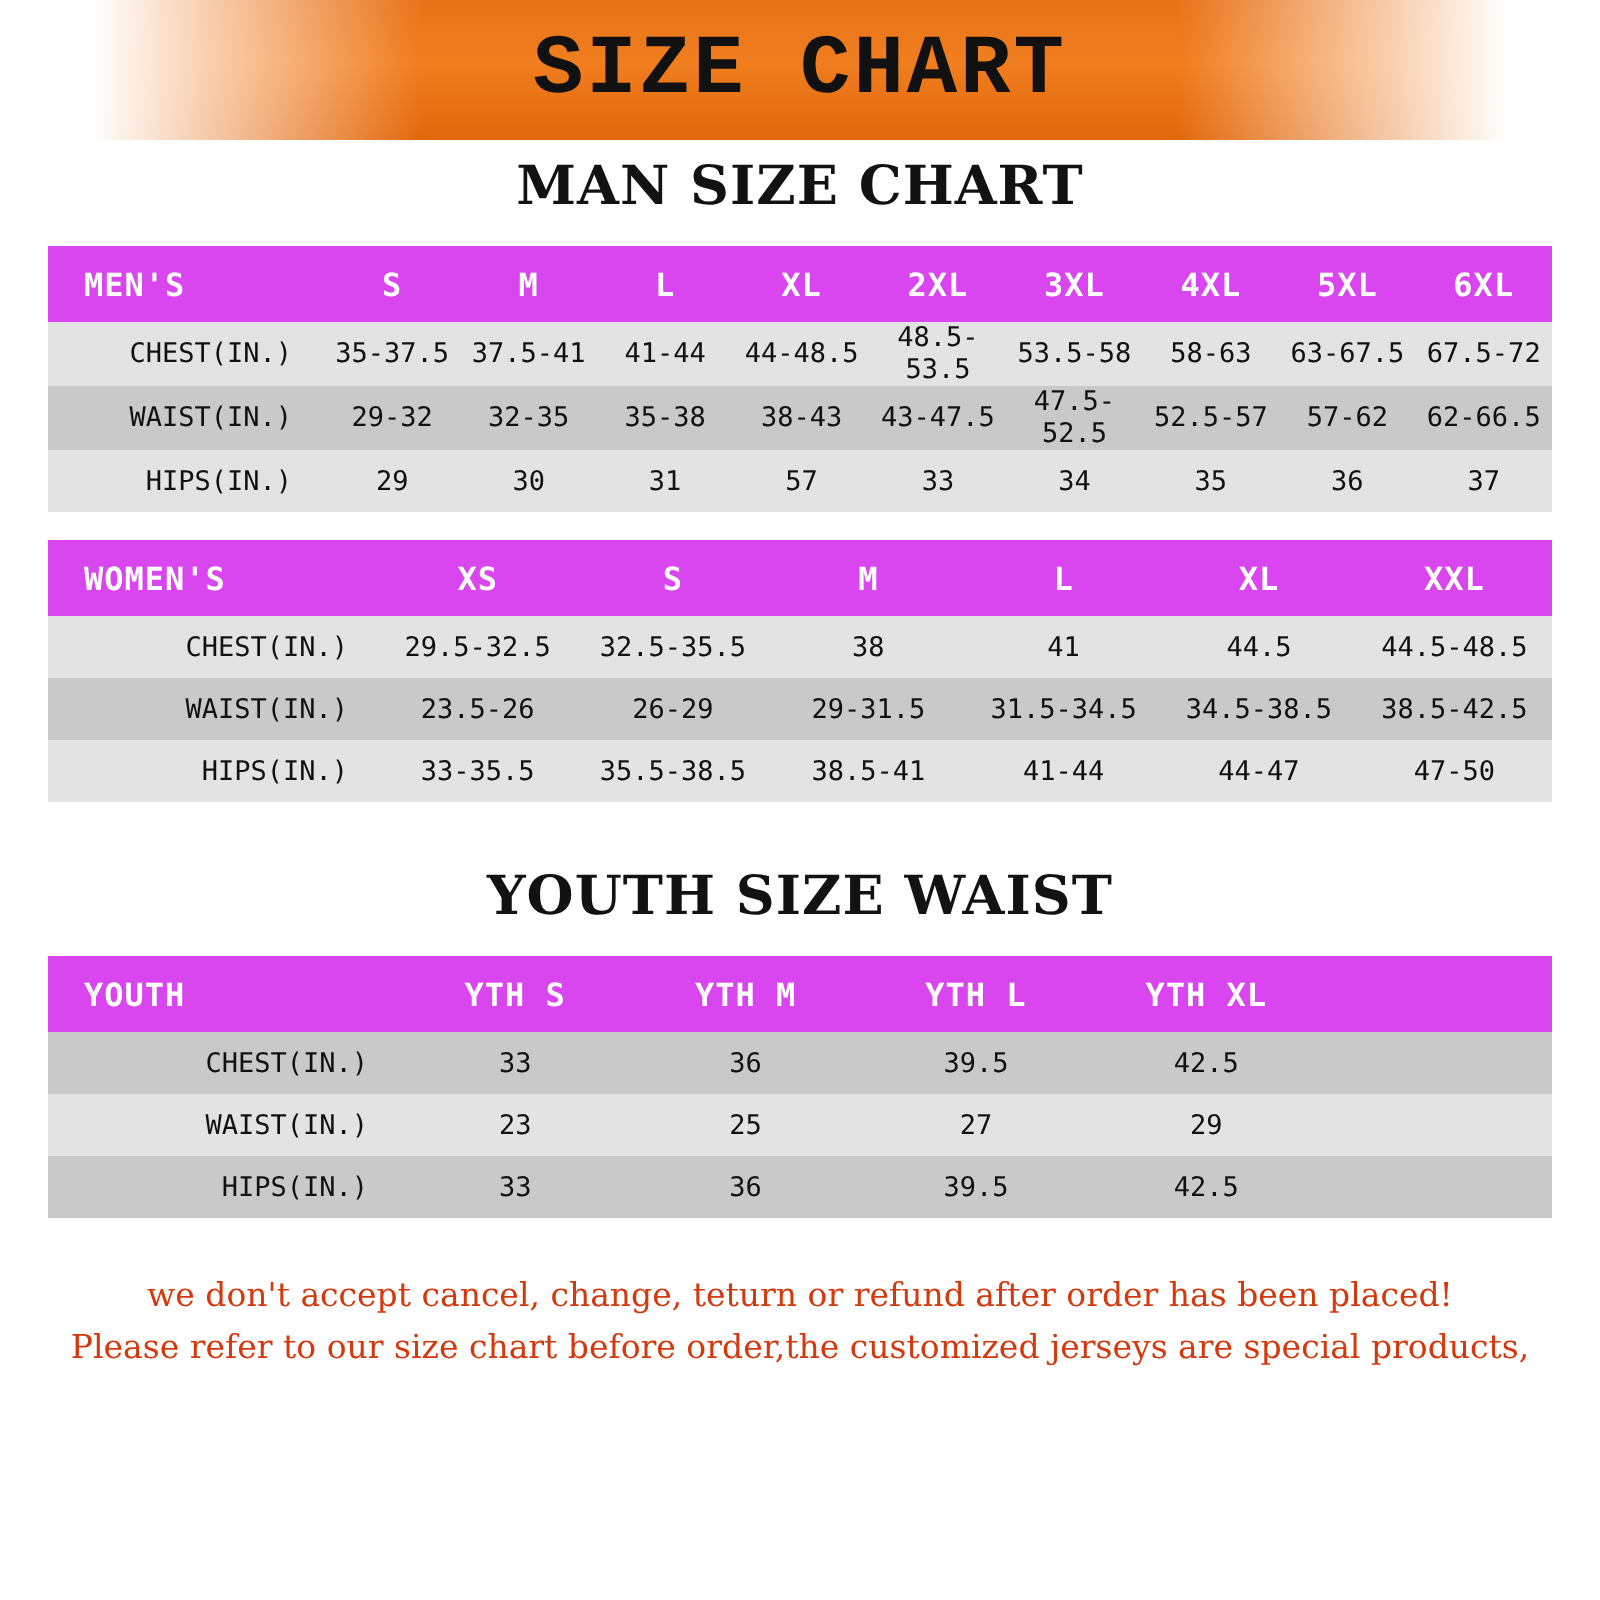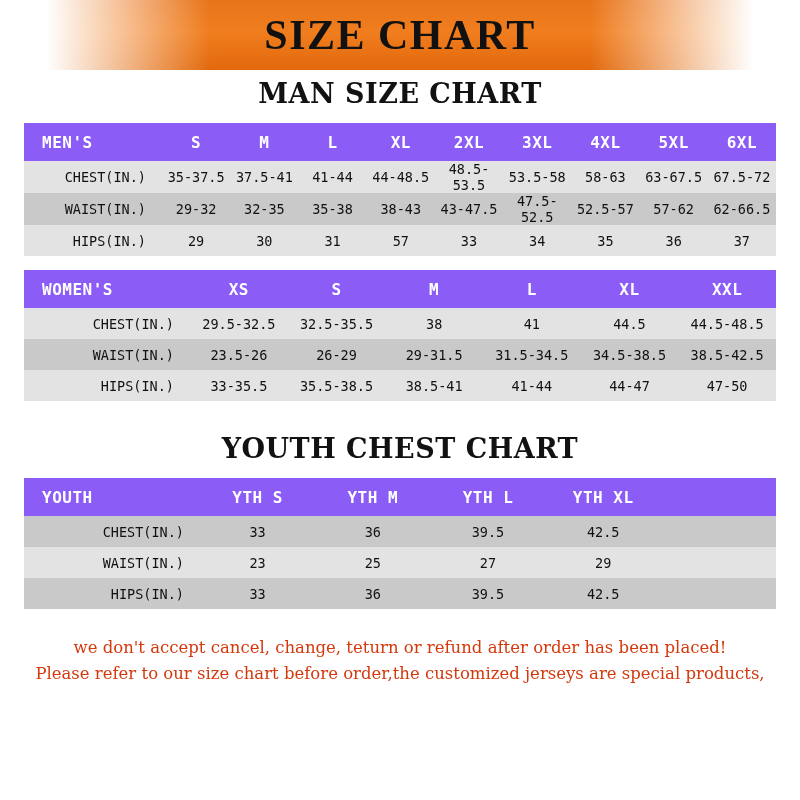--- a/index.html
+++ b/index.html
@@ -43,21 +43,21 @@
     content: "";
     position: absolute;
     right: 0; top: 0; bottom: 0;
     width: 210px;
     background: linear-gradient(to left, #ffffff 0%, #ffffff 22%, rgba(255,255,255,0) 100%);
     pointer-events: none;
   }
   .banner-title {
     position: relative;
     z-index: 2;
-    font-family: Liberation Serif, serif;
+    font-family: Liberation Mono, monospace;
     font-weight: bold;
     font-size: 42px;
     letter-spacing: 1.5px;
     color: #111111;
     white-space: nowrap;
   }
 
   
   .section-title {
     text-align: center;
@@ -81,21 +81,21 @@
     border-collapse: collapse;
     table-layout: fixed;
   }
   table.size-table th,
   table.size-table td {
     padding: 0;
     margin: 0;
   }
   
   .size-table thead tr {
-    background: #8b5cf6;
+    background: #d946ef;
     height: 38px;
   }
   .size-table thead th {
     color: #ffffff;
     font-family: "DejaVu Sans Mono", monospace;
     font-weight: bold;
     font-size: 16px;
     text-align: center;
     letter-spacing: 0.5px;
     vertical-align: middle;
@@ -270,21 +270,21 @@
           <td>35.5-38.5</td>
           <td>38.5-41</td>
           <td>41-44</td>
           <td>44-47</td>
           <td>47-50</td>
         </tr>
       </tbody>
     </table>
   </div>
 
-  <div class="section-title youth-title">YOUTH CHEST CHART</div>
+  <div class="section-title youth-title">YOUTH SIZE WAIST</div>
   <div class="table-wrap">
     <table class="size-table youth-table">
       <colgroup>
         <col class="c0">
           <col>
           <col>
           <col>
           <col>
           <col>
       </colgroup>

